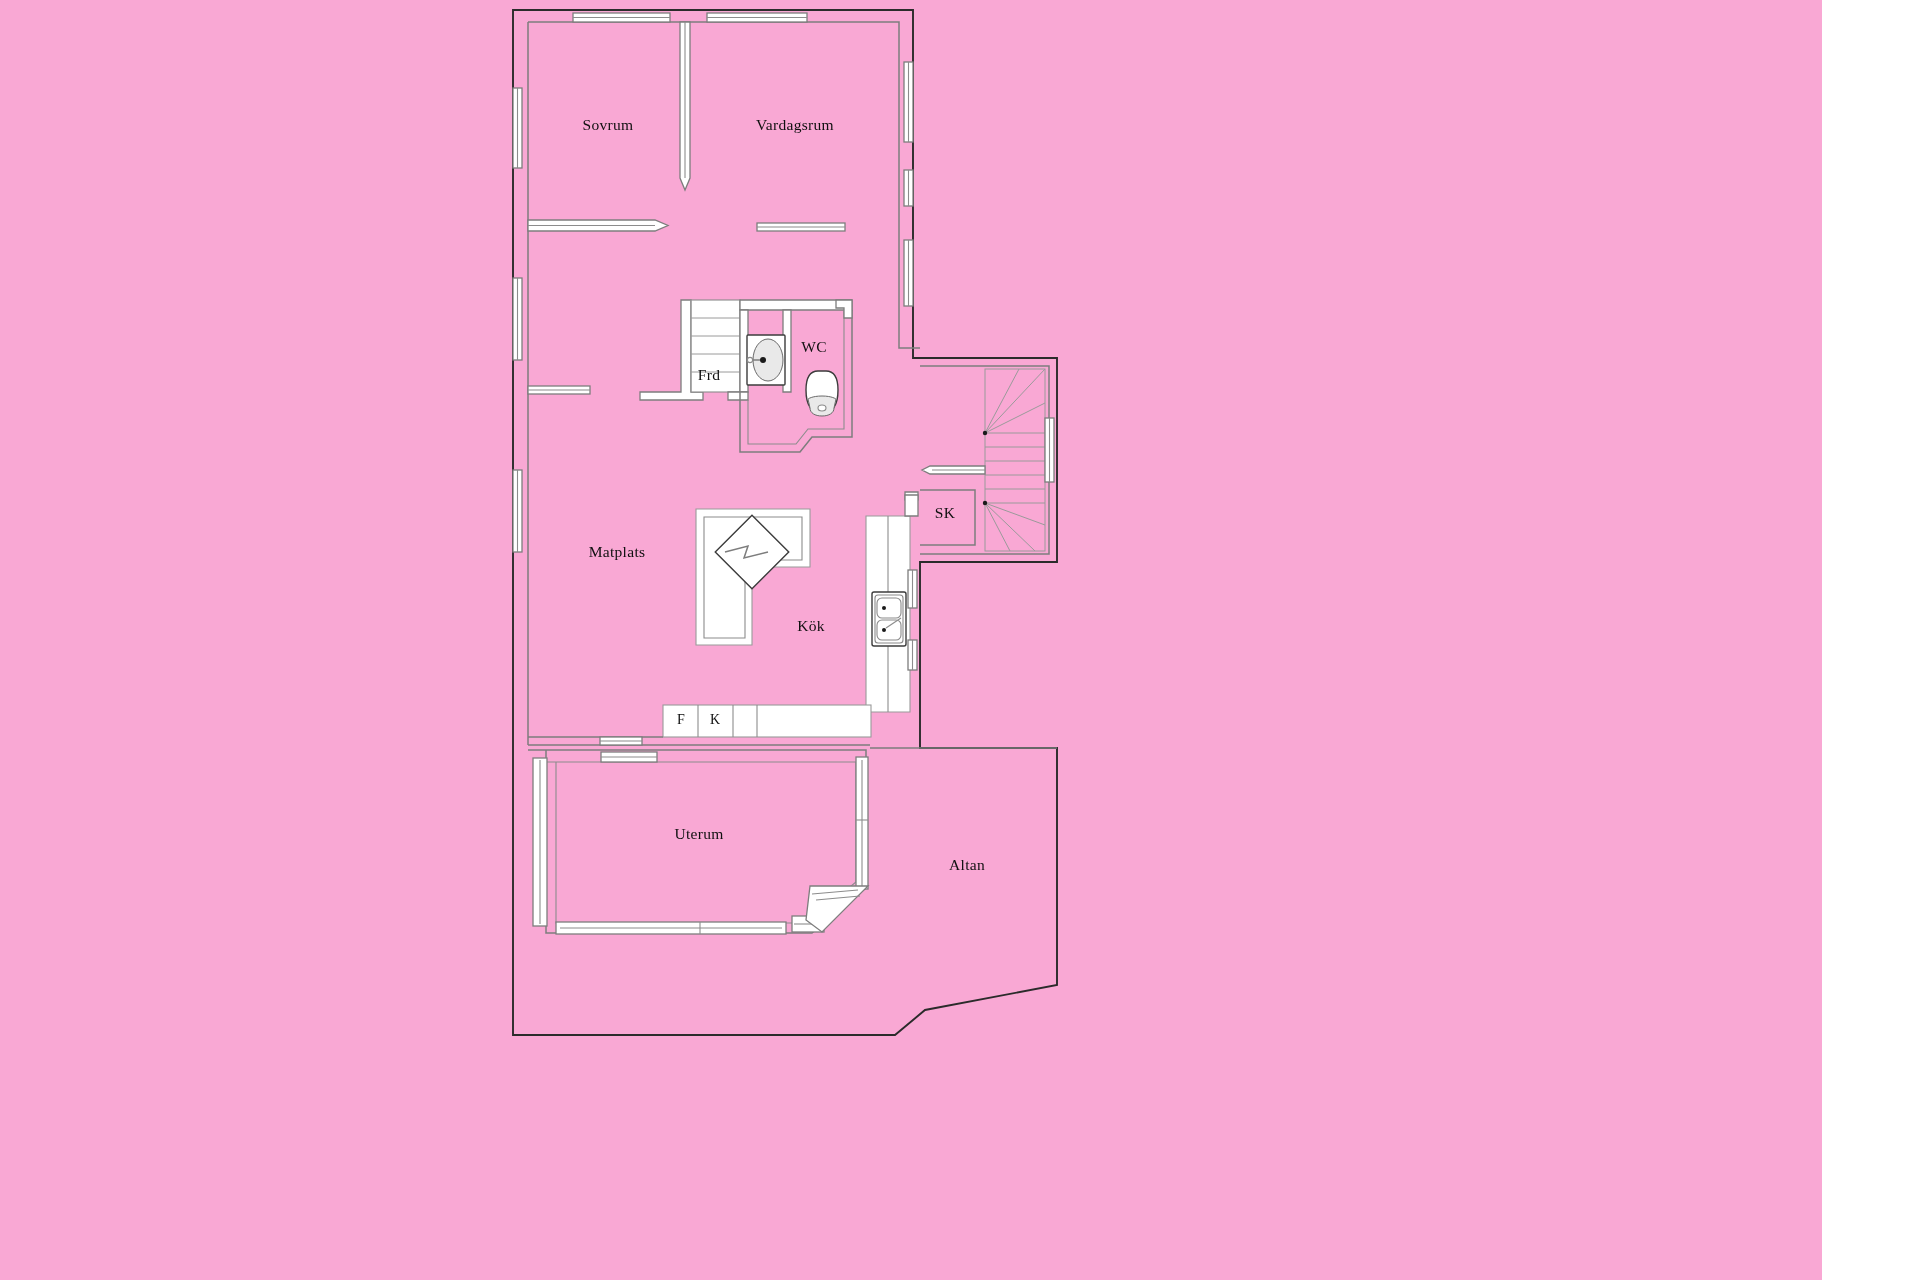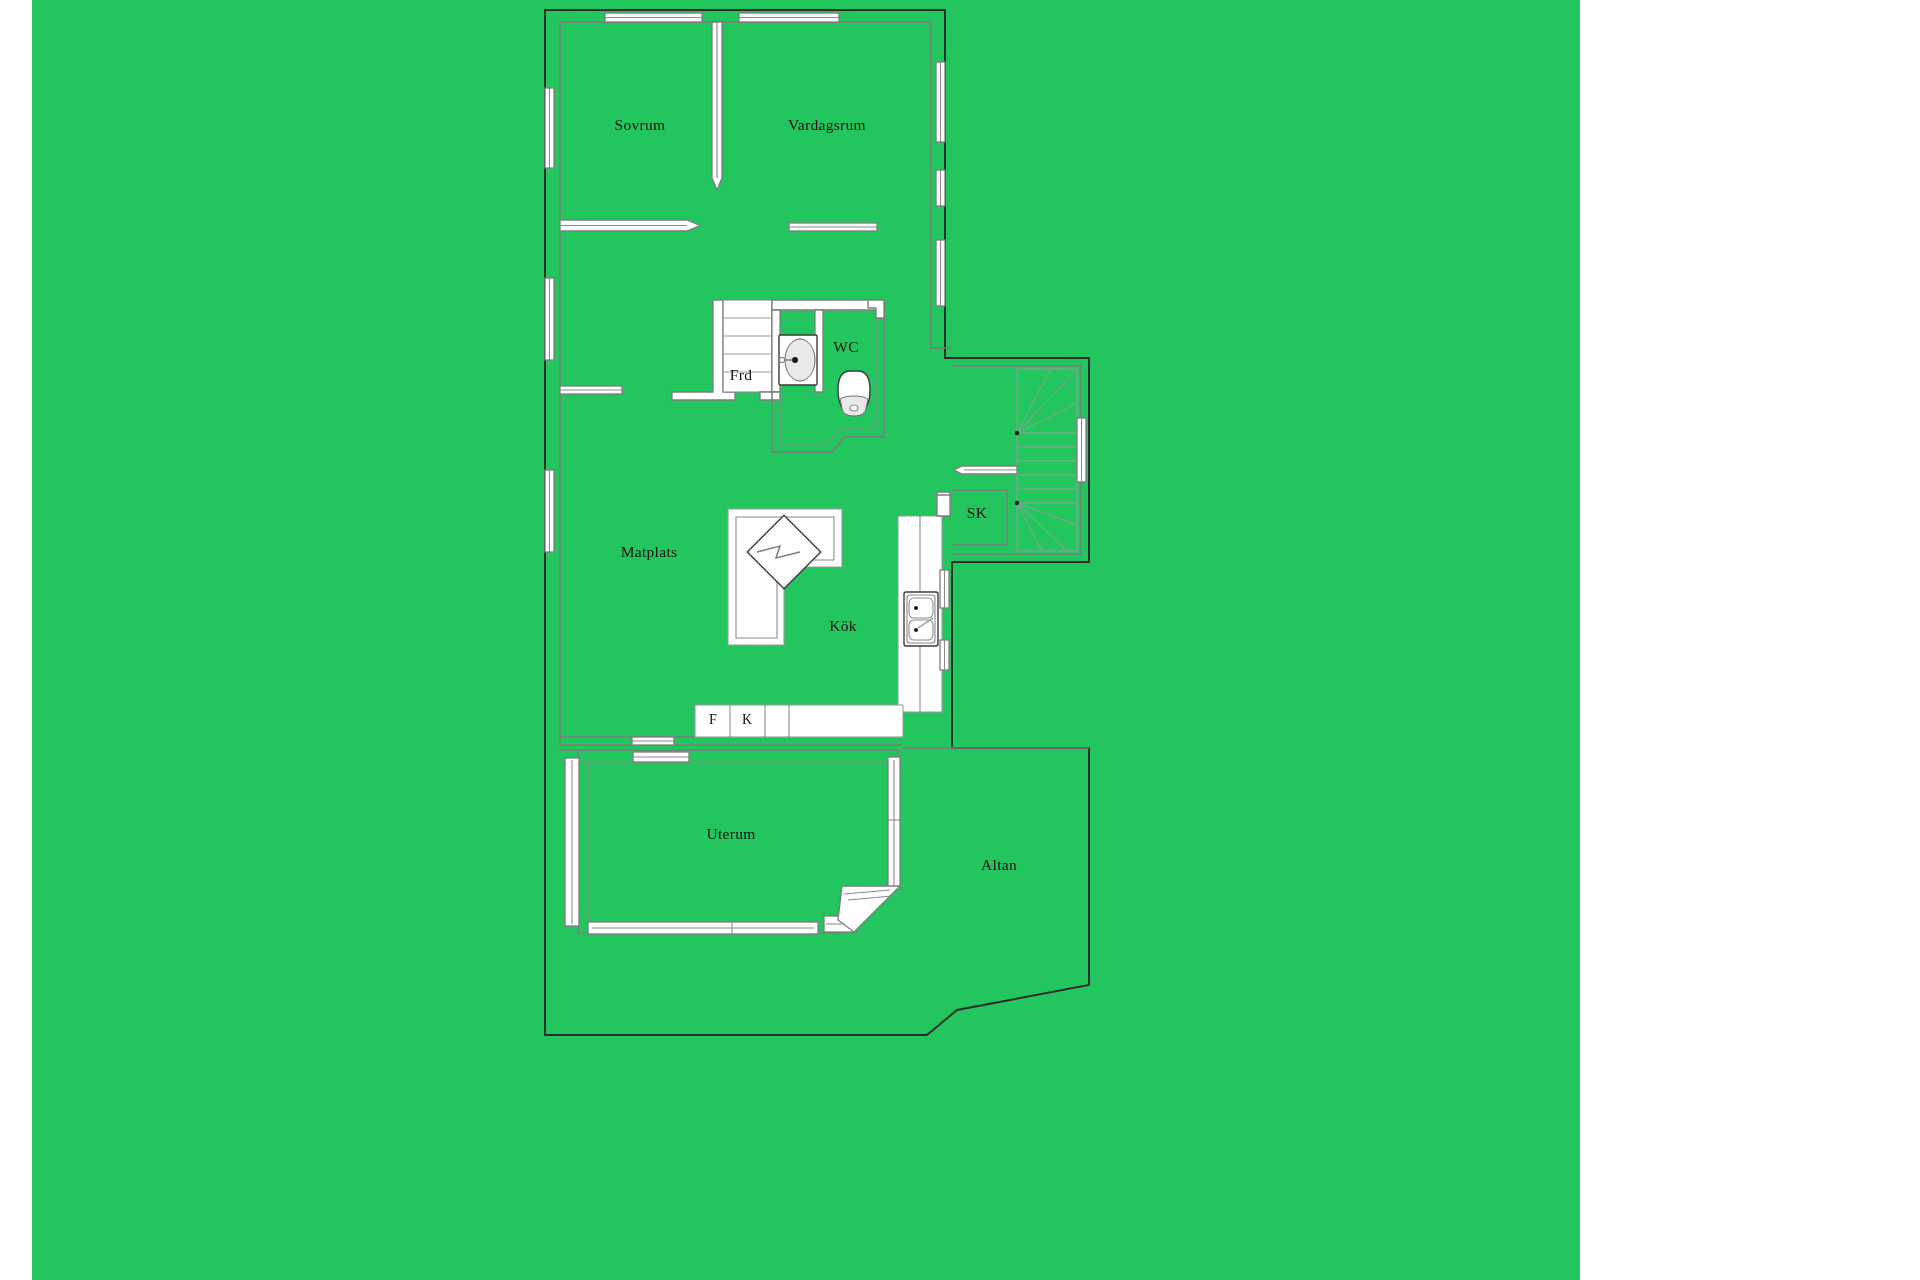--- a/index.html
+++ b/index.html
@@ -8,24 +8,23 @@
     background: #ffffff;
   }
   body {
     width: 1920px;
     height: 1280px;
     font-family: "Liberation Serif", serif;
     overflow: hidden;
   }
   #plan-root {
     position: relative;
-    width: 1548px;
+    width: 1822px;
     height: 1280px;
-    background: #22c55e;
-    margin-left: 32px;
+    background: #f9a8d4;
   }
   svg#floorplan {
     display: block;
     width: 1920px;
     height: 1280px;
   }
   .wall-outer {
     fill: none;
     stroke: #2b2b2b;
     stroke-width: 1.9;

